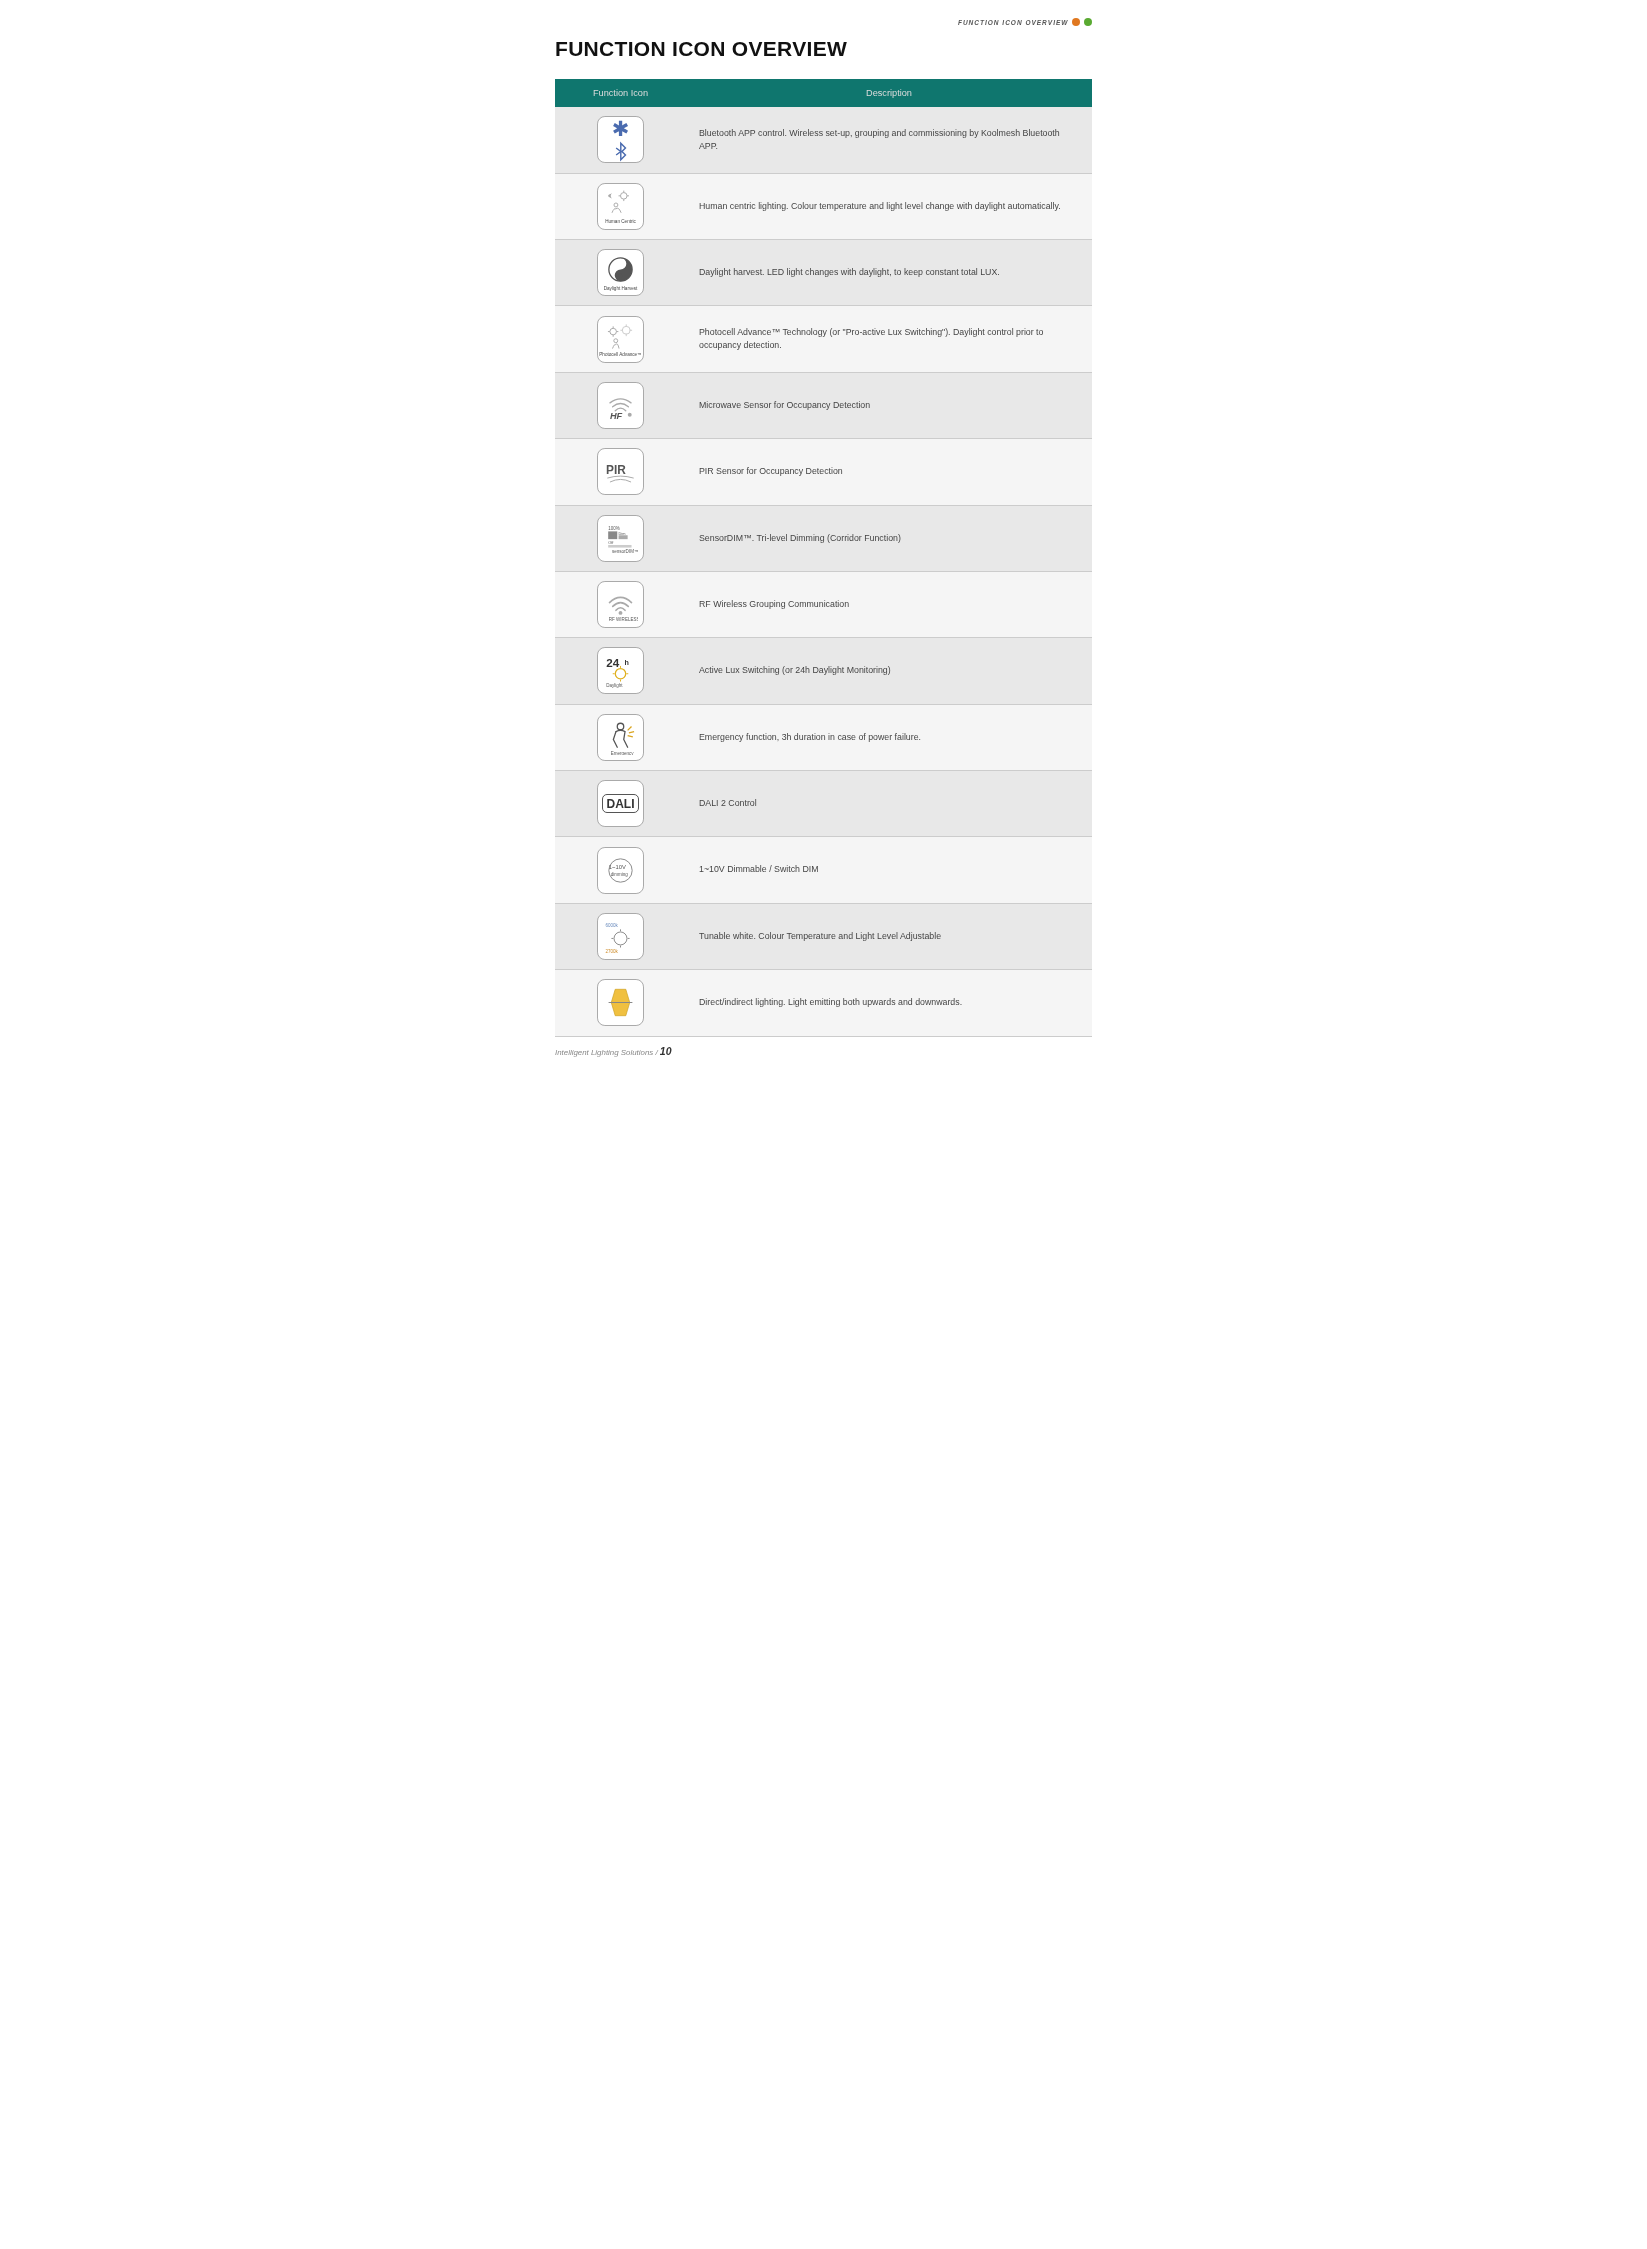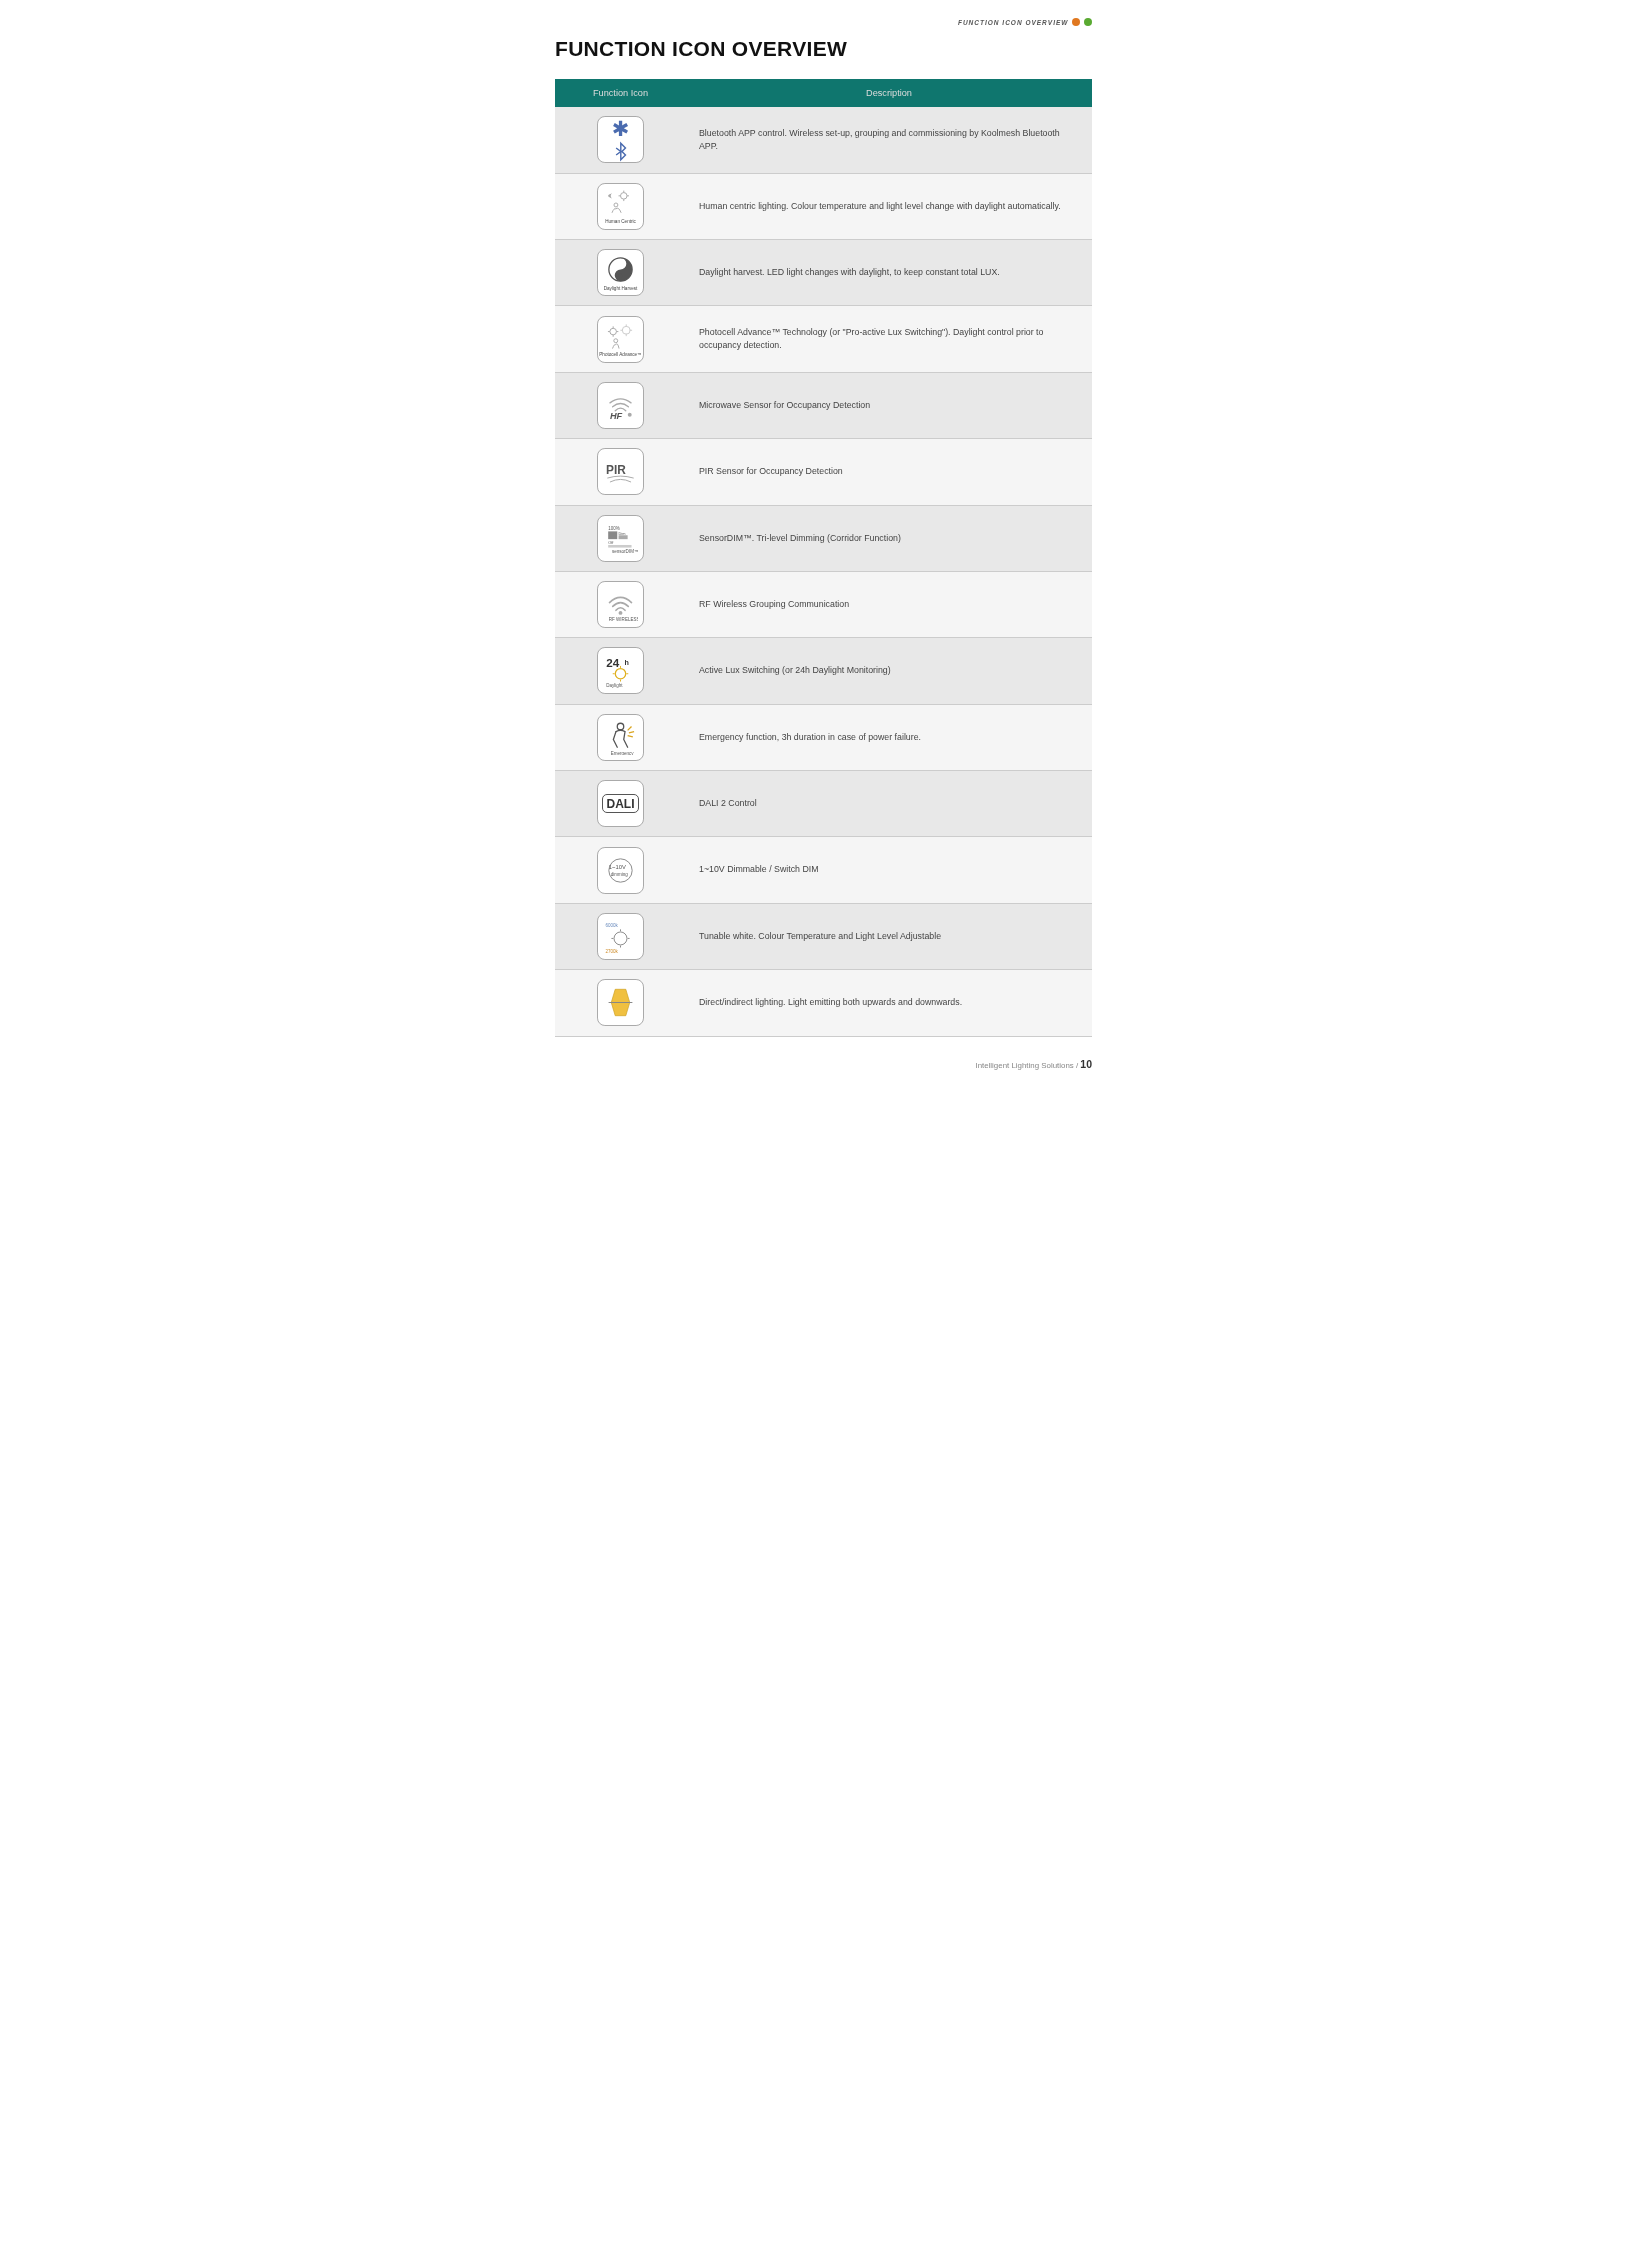--- a/index.html
+++ b/index.html
@@ -122,24 +122,25 @@
       line-height: 1.1;
     }
 
     .desc-cell {
       font-size: 8.8px;
       color: #444;
       line-height: 1.5;
     }
 
     .footer-line {
-      text-align: right;
-      margin-top: 21px;
+      text-align: left;
+      margin-top: 8px;
       font-size: 7.9px;
       color: #888;
+      font-style: italic;
     }
     .footer-line span.page-num {
       font-size: 10.5px;
       color: #333;
       font-weight: bold;
     }
 
     
     .bt-icon {
       font-size: 21px;

